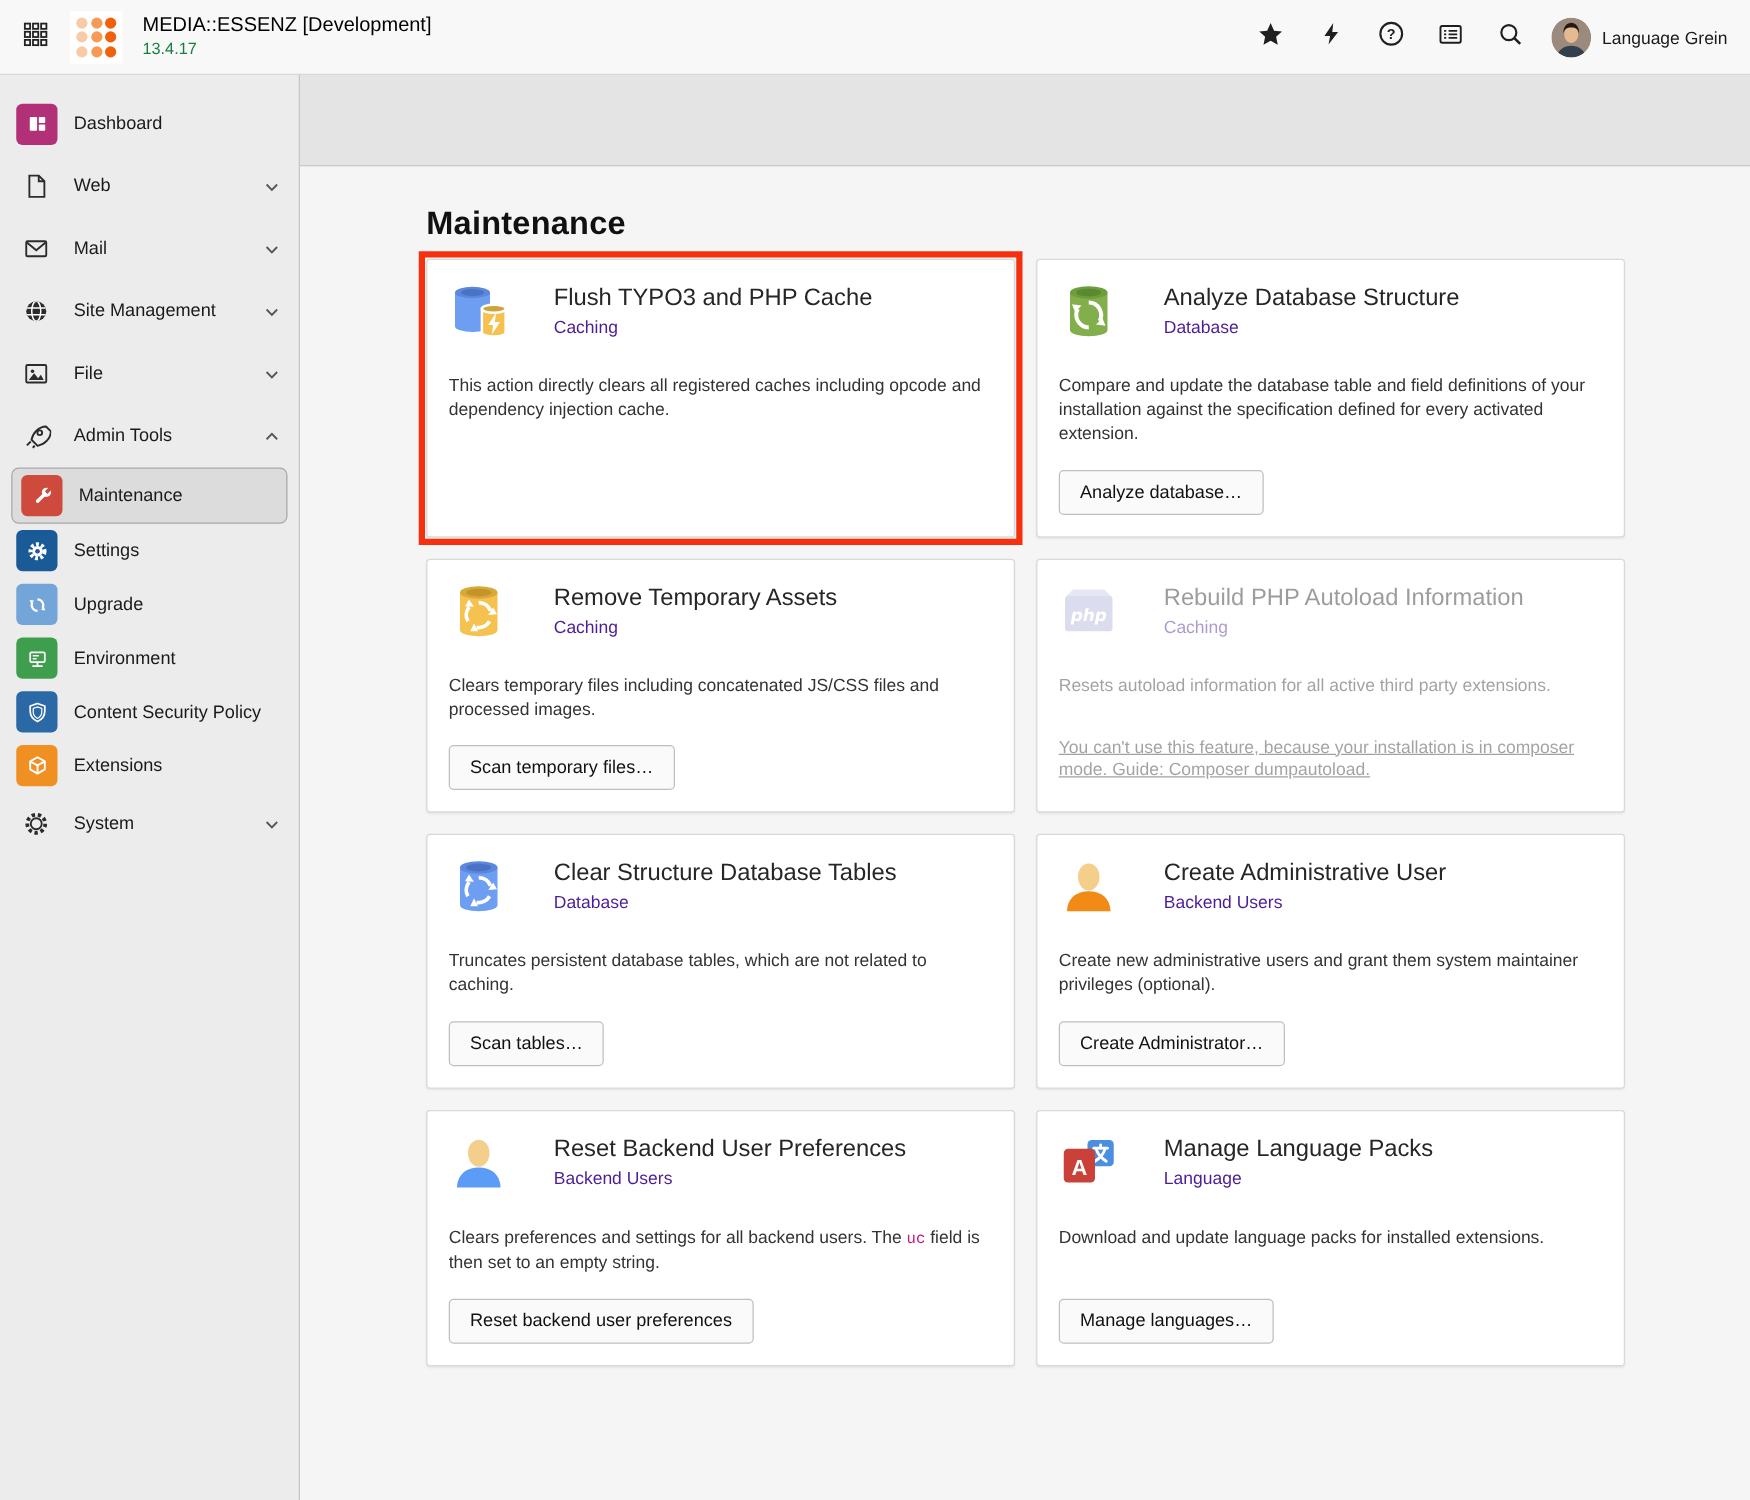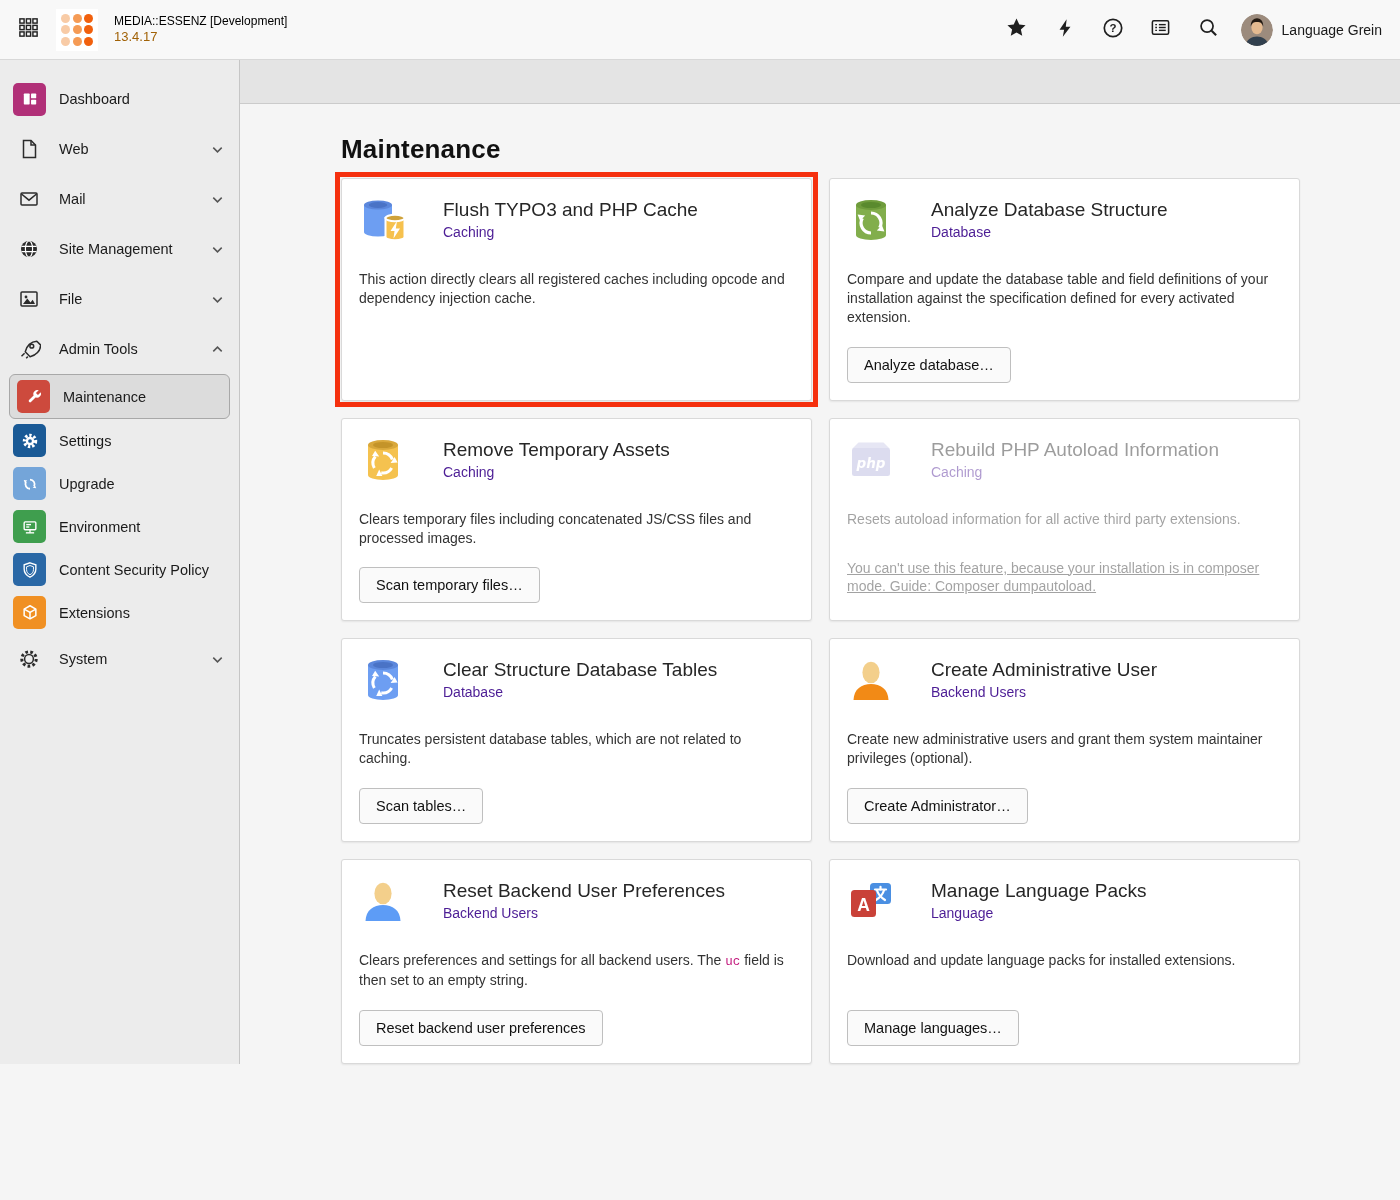--- a/index.html
+++ b/index.html
@@ -8,30 +8,30 @@
 
   
   .topbar { height:60px; background:#f8f8f8; border-bottom:1px solid #d8d8d8;
     display:flex; align-items:center; justify-content:space-between; padding:0 18px 0 14px; }
   .tb-left { display:flex; align-items:center; gap:14px; }
   .tb-toggle { width:28px; height:28px; display:flex; align-items:center; justify-content:center; cursor:pointer; }
   .tb-logo { width:42px; height:42px; background:#fff; display:grid; grid-template-columns:repeat(3,9px);
     grid-template-rows:repeat(3,9px); gap:2.5px; align-content:center; justify-content:center; }
   .tb-logo i { border-radius:50%; display:block; }
   .tb-titlebox { line-height:1.25; margin-left:2px; }
-  .tb-title { font-size:12px; color:#000; }
-  .tb-version { font-size:13px; color:#a16207; }
+  .tb-title { font-size:16px; color:#000; }
+  .tb-version { font-size:13px; color:#15803d; }
   .tb-right { display:flex; align-items:center; gap:8px; }
   .tb-icon { width:40px; height:40px; display:flex; align-items:center; justify-content:center; cursor:pointer; }
   .tb-user { display:flex; align-items:center; gap:9px; margin-left:4px; cursor:pointer; }
   .tb-avatar { width:32px; height:32px; border-radius:50%; overflow:hidden; flex:0 0 auto; }
   .tb-username { font-size:14px; color:#1a1a1a; }
 
   
-  .app { display:flex; height:1004px; }
+  .app { display:flex; height:1140px; }
   .sidebar { width:240px; background:#ececec; border-right:1px solid #c6c6c6; padding-top:14px; flex:0 0 auto; }
   .content { flex:1; display:flex; flex-direction:column; background:#f5f5f5; }
   .docheader { height:73px; background:#e4e4e4; border-bottom:1px solid #cbcbcb; }
   .modulebody { flex:1; padding:30px 0 0 101px; }
 
   
   .mm-item { display:flex; align-items:center; height:50px; padding:0 14px 0 16px; cursor:pointer; position:relative; }
   .mm-item.sub { height:43px; }
   .mm-item.selected { background:#dcdcdc; border:1px solid #a8a8a8; border-radius:6px; margin:0 9px; padding:0 5px 0 7px; height:45px; }
   .mm-outicon { width:26px; display:flex; justify-content:center; margin-right:17px; }

